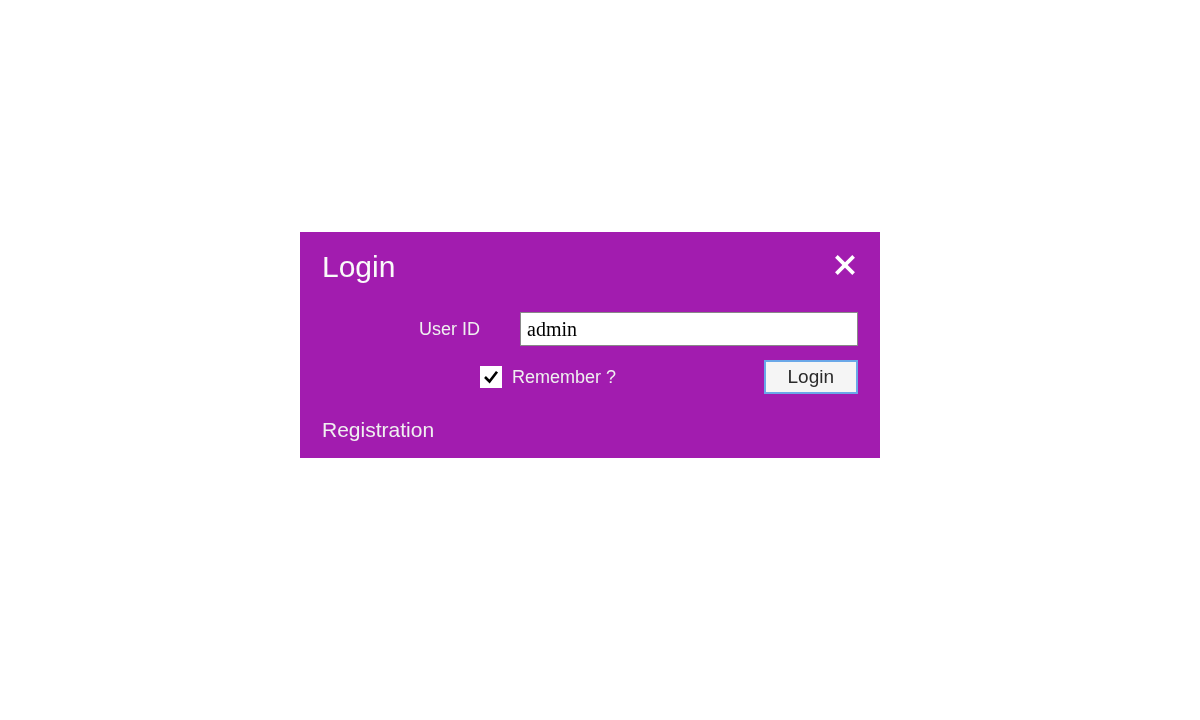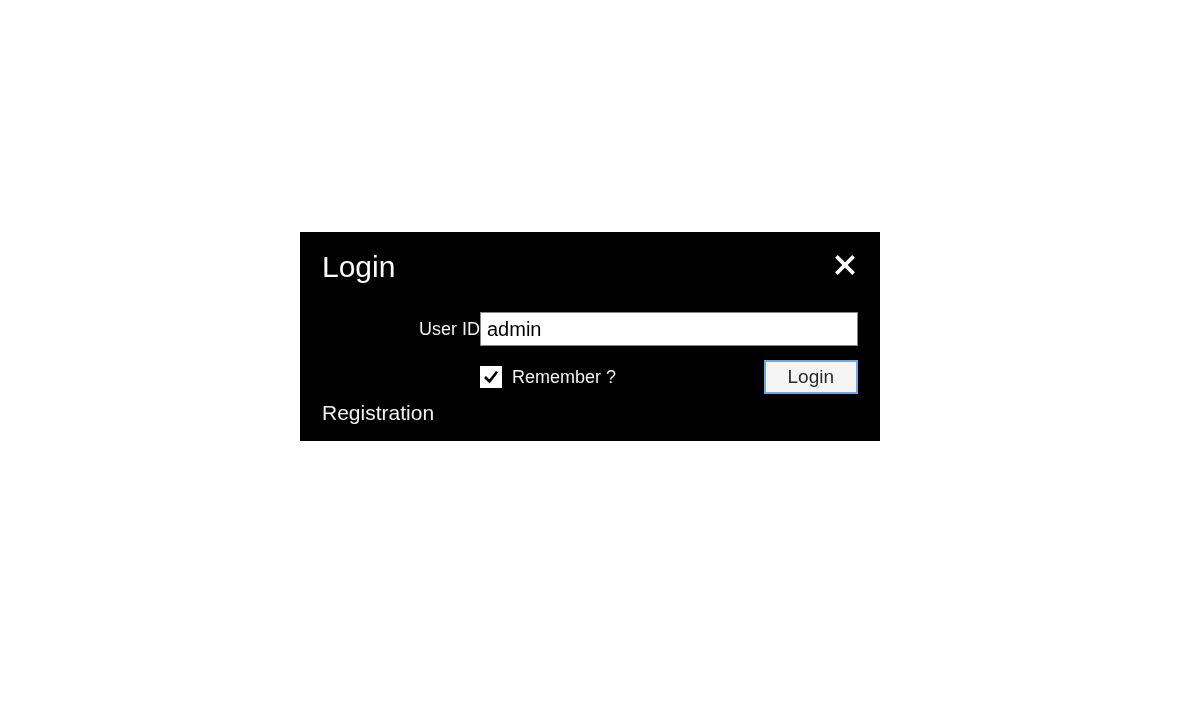--- a/index.html
+++ b/index.html
@@ -12,21 +12,21 @@
       height: 720px;
       background: #ffffff;
       font-family: Arial, Helvetica, sans-serif;
       position: relative;
     }
     .login-dialog {
       position: absolute;
       left: 300px;
       top: 232px;
       width: 580px;
-      background: #000000;
+      background: #a21caf;
       color: #ffffff;
       padding: 18px 22px 16px 22px;
     }
     .dialog-header {
       display: flex;
       justify-content: space-between;
       align-items: flex-start;
       margin-bottom: 28px;
     }
     .dialog-title {
@@ -60,33 +60,34 @@
       text-align: right;
     }
     .text-input {
       flex: 1;
       height: 34px;
       border: 1px solid #888;
       background: #ffffff;
       color: #000000;
       font-size: 20px;
       padding: 8px 6px;
-      font-family: Liberation Sans, sans-serif;
+      font-family: Liberation Serif, serif;
+      margin-left: 40px;
     }
     .password-input {
       letter-spacing: 1px;
       font-size: 13px;
     }
     .controls-row {
       display: flex;
       align-items: center;
       justify-content: space-between;
       padding-left: 158px;
       margin-top: 14px;
-      margin-bottom: 7px;
+      margin-bottom: 24px;
       gap: 8px;
     }
     .remember-group {
       display: flex;
       align-items: center;
       gap: 10px;
     }
     .checkbox {
       width: 22px;
       height: 22px;

